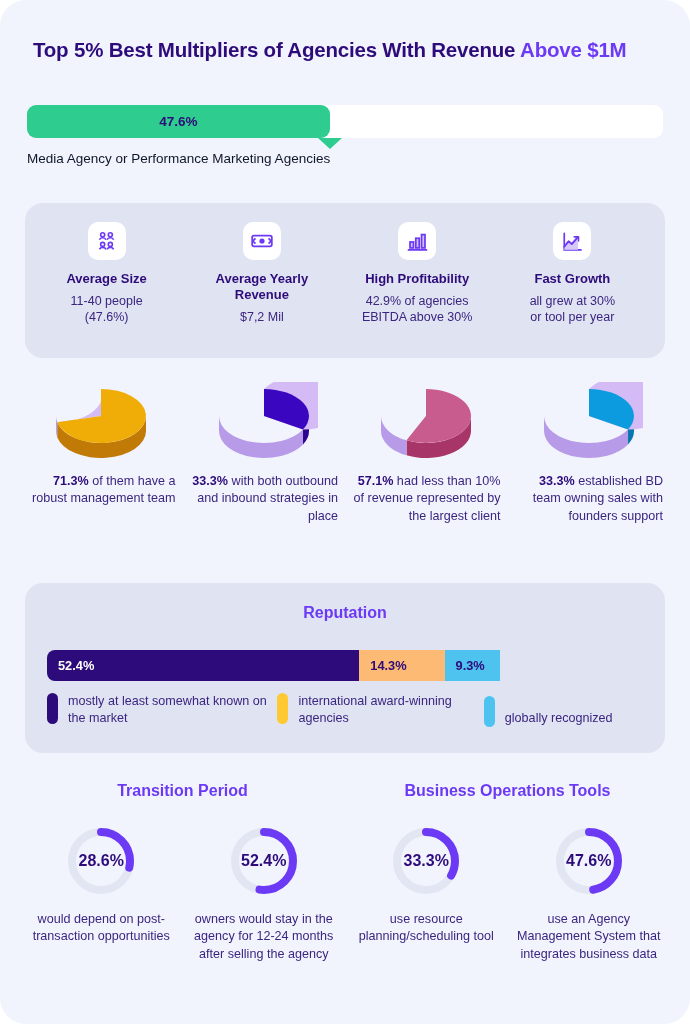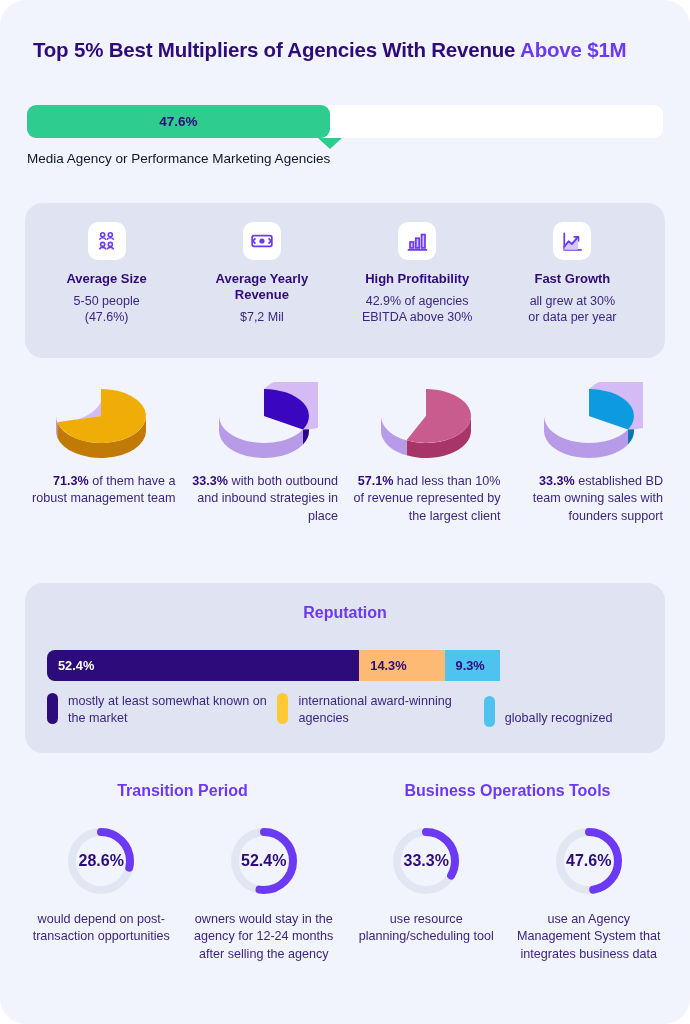--- a/index.html
+++ b/index.html
@@ -191,21 +191,21 @@
      <path d="M4.6 10.2c.5-1.4 1.8-2.1 3.4-2.1s2.9.7 3.4 2.1"></path>
      <path d="M12.6 10.2c.5-1.4 1.8-2.1 3.4-2.1s2.9.7 3.4 2.1"></path>
      <circle cx="8" cy="15" r="2.1"></circle>
               <circle cx="16" cy="15" r="2.1"></circle>
      <path d="M4.6 20.2c.5-1.4 1.8-2.1 3.4-2.1s2.9.7 3.4 2.1"></path>
      <path d="M12.6 20.2c.5-1.4 1.8-2.1 3.4-2.1s2.9.7 3.4 2.1"></path>
             </svg>
           </div>
      <div class="stat-title">Average Size</div>
      <div class="stat-sub">
-       <span>5-50 people</span><br><span>(47.6%)</span></div>
+       <span>11-40 people</span><br><span>(47.6%)</span></div>
         </div>
         <div class="stat-col">
           <div class="stat-icon">
             <svg width="24" height="24" viewBox="0 0 24 24" fill="none" stroke="#6C3AF5" stroke-width="1.8">
      <rect x="2.2" y="6.6" width="19.6" height="10.8" rx="1.8"></rect>
      <circle cx="12" cy="12" r="2.6" fill="#6C3AF5" stroke="none"></circle>
      <path d="M5.4 9.3 3 12l2.4 2.7M18.6 9.3 21 12l-2.4 2.7"></path>
             </svg>
           </div>
      <div class="stat-title">Average Yearly Revenue</div>
@@ -230,21 +230,21 @@
             <svg width="23" height="23" viewBox="0 0 24 24" fill="none" stroke="#6C3AF5" stroke-width="1.8">
      <path d="M3.4 17.4 8 11.8l3.3 3 6.4-7.4" stroke-linecap="round" stroke-linejoin="round"></path>
      <path d="M13.9 7.1h4.3v4.2" stroke-linecap="round" stroke-linejoin="round"></path>
      <path d="M3.4 3.6v17.2h17.4" stroke-linecap="round"></path>
      <path d="M3.4 17.4 8 11.8l3.3 3 6.4-7.4v13.4H3.4Z" fill="#CFC0F8" stroke="none" opacity=".85"></path>
      <path d="M3.4 17.4 8 11.8l3.3 3 6.4-7.4" stroke-linecap="round" stroke-linejoin="round"></path>
             </svg>
           </div>
      <div class="stat-title">Fast Growth</div>
      <div class="stat-sub">
-       <span>all grew at 30%</span><br><span>or data per year</span></div>
+       <span>all grew at 30%</span><br><span>or tool per year</span></div>
         </div>
       </div>
   </div>
 
   <div class="pies" id="pies">
       <div class="pie-col">
         <div>
           <svg class="pie-svg" width="108" height="78" viewBox="0 0 108 78">
     <path d="M 99 34 A 45 27 0 0 1 10.210567005804315 40.22051452026797 L 10.210567005804315 55.22051452026797 A 45 27 0 0 0 99 49 Z" fill="#C07A05"></path>
             <path d="M 10.210567005804315 40.22051452026797 A 45 27 0 0 1 9 34 L 9 49 A 45 27 0 0 0 10.210567005804315 55.22051452026797 Z" fill="#B79BE8"></path>

